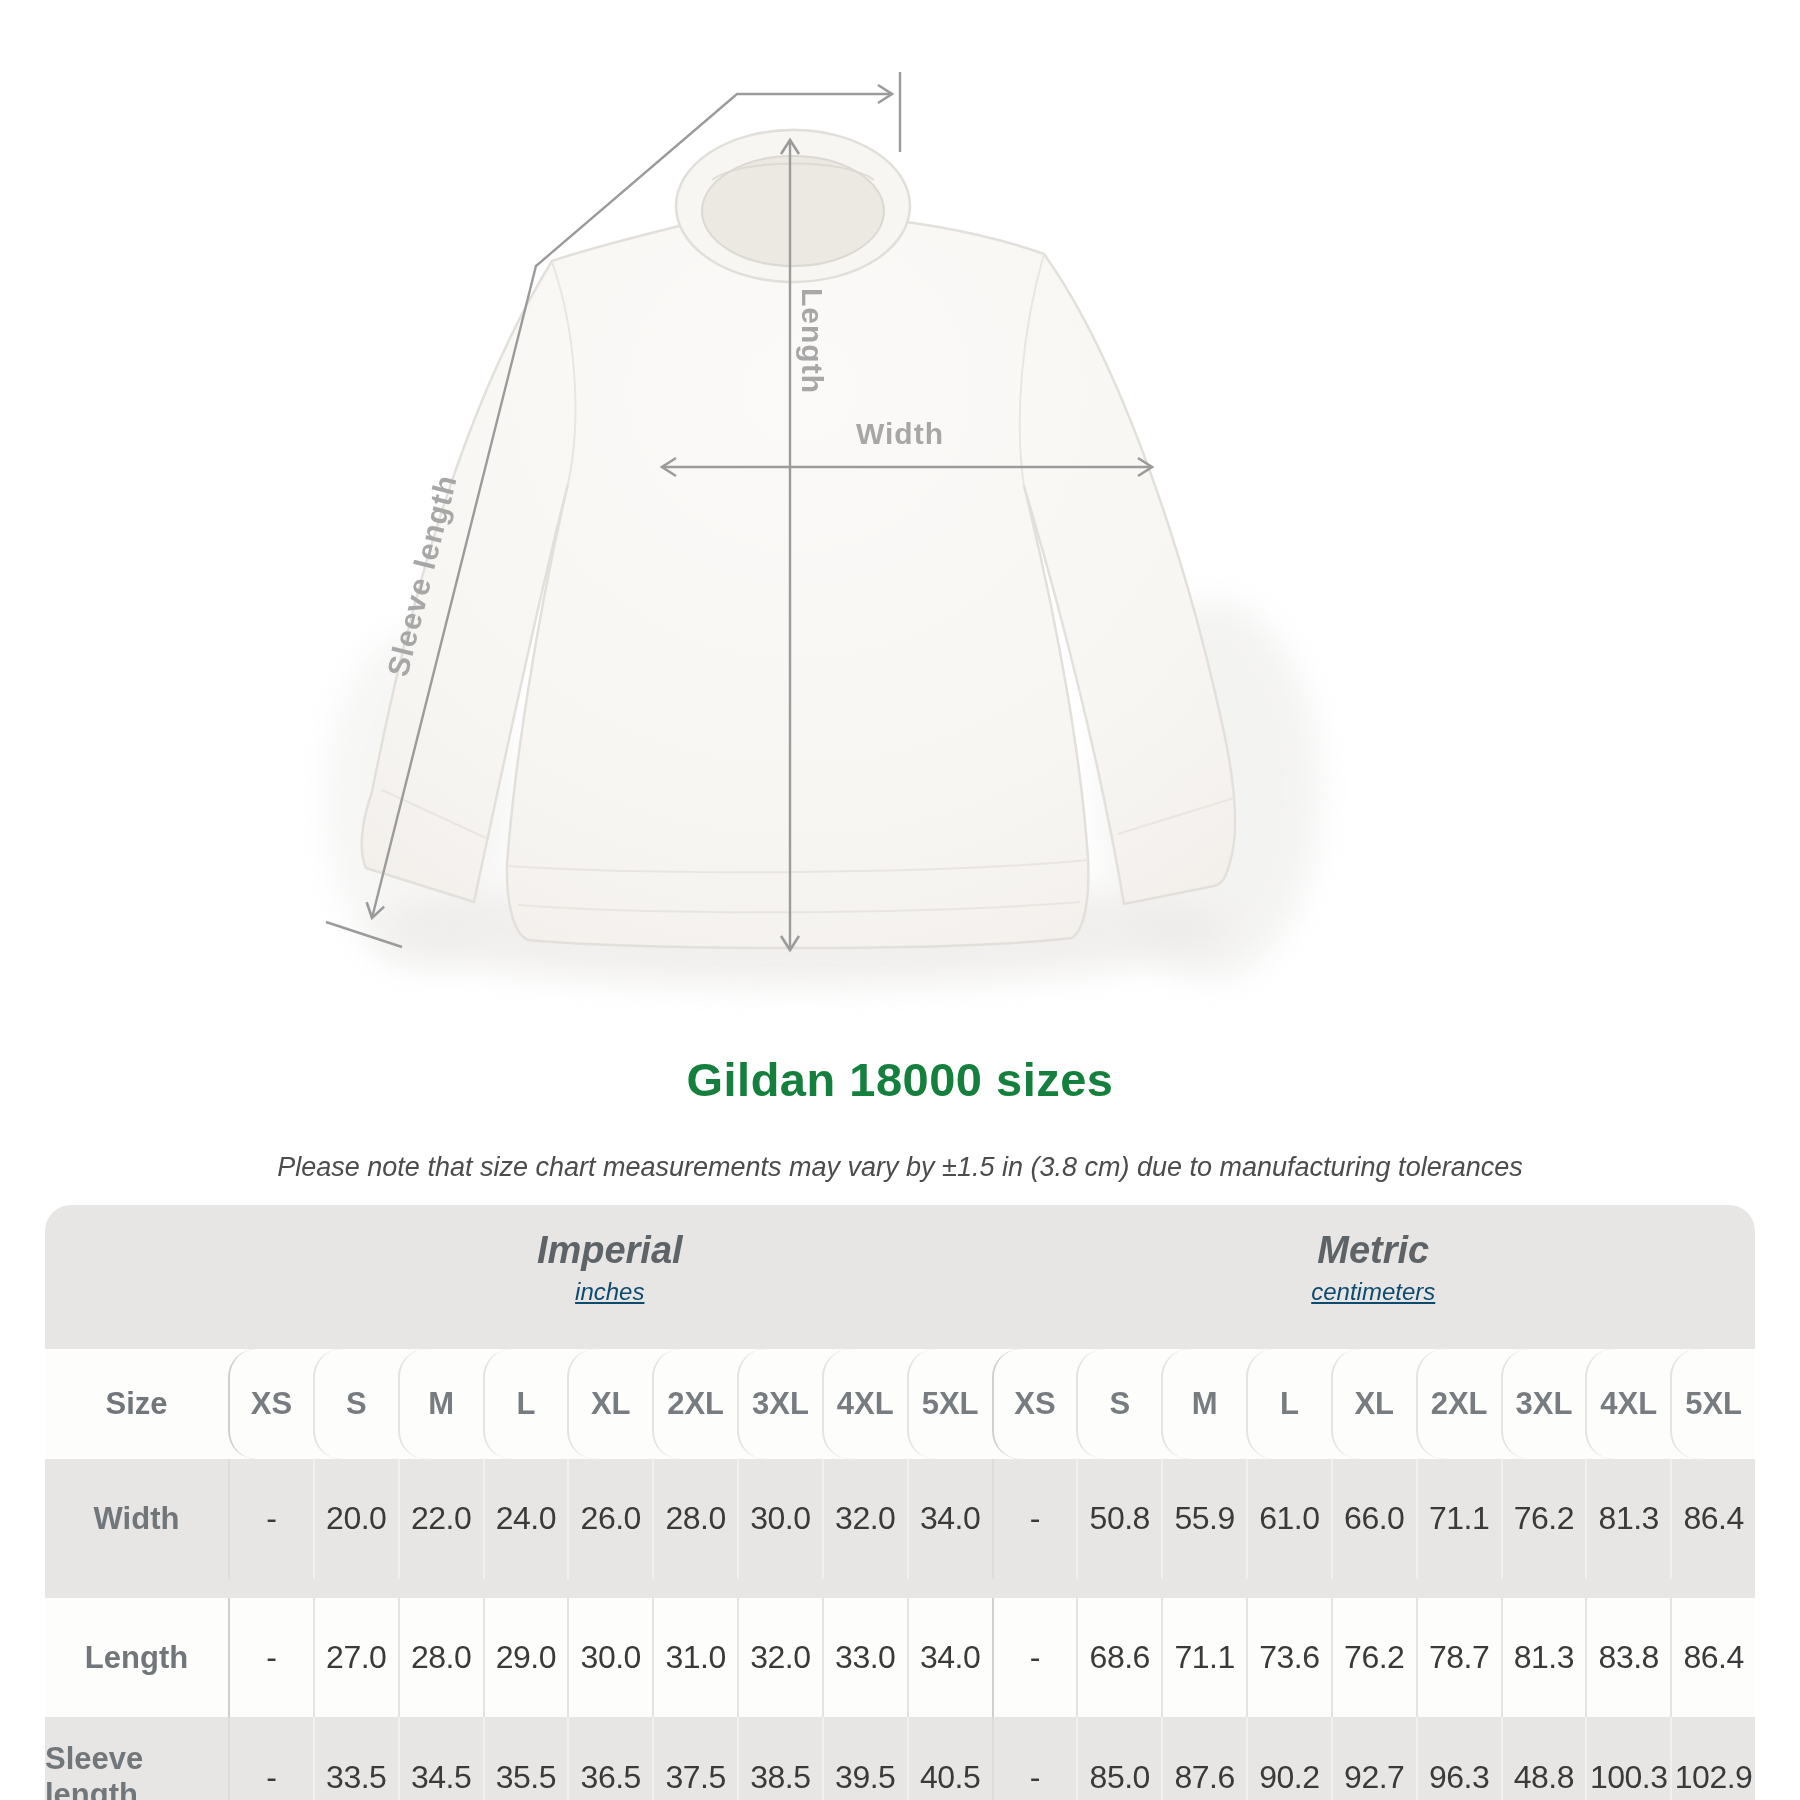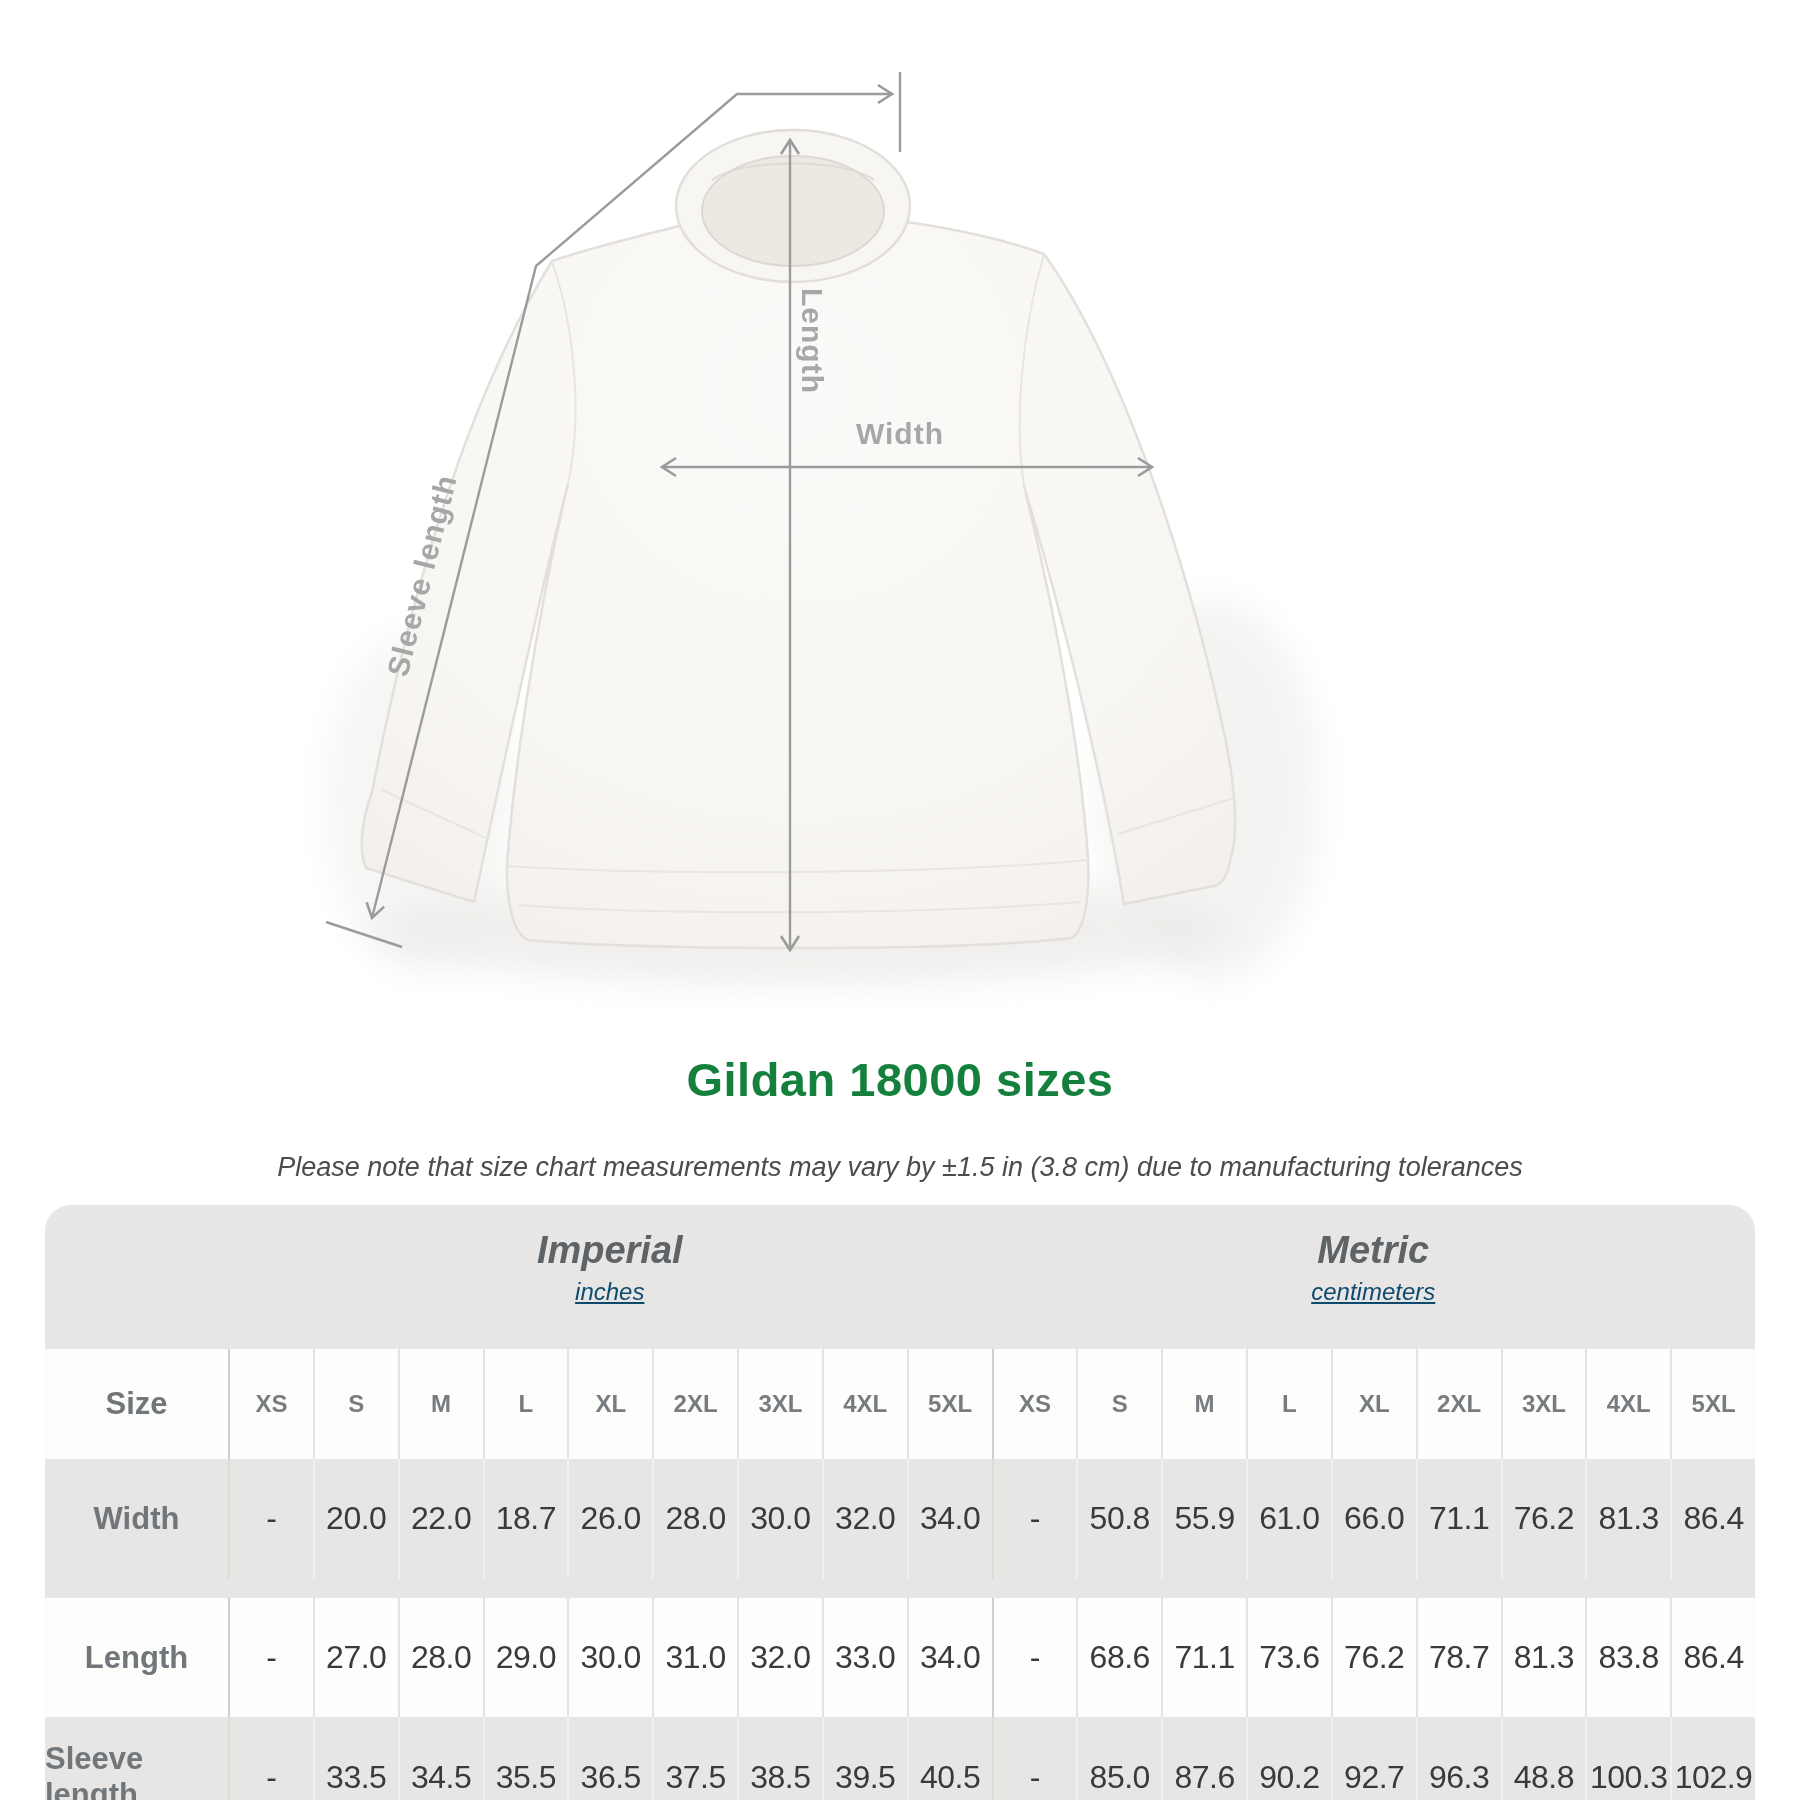--- a/index.html
+++ b/index.html
@@ -27,21 +27,21 @@
   .row-gray{background:#e8e6e5;}
 
   .unit-group{display:flex;flex-direction:column;align-items:center;justify-content:center;gap:6px;}
   .unit-imperial{grid-column:2 / span 9;}
   .unit-metric{grid-column:11 / span 9;}
   .unit-title{font-size:38px;font-weight:700;font-style:italic;color:#5d6366;}
   .unit-sub{font-size:24px;font-style:italic;color:#0c4a6e;text-decoration:underline;}
 
   .cell{display:flex;align-items:center;justify-content:center;}
   .label-cell{font-size:31px;font-weight:700;color:#71767a;}
-  .size-cell{font-size:24px;font-weight:700;color:#777c80;}
+  .size-cell{font-size:31px;font-weight:700;color:#777c80;border-radius:28px;}
   .value-cell{font-size:32px;color:#3a3a3a;letter-spacing:-0.5px;}
 
   .data-cell{border-left:2px solid transparent;}
   .row-white .data-cell.minor{border-color:#e4e3e1;}
   .row-white .data-cell.major{border-color:#d1d0ce;}
   .row-gray  .data-cell.minor{border-color:#f2f0ee;}
   .row-gray  .data-cell.major{border-color:#dedcd9;}
 
   
   .measure-label{font-family:"Liberation Sans",sans-serif;font-size:30px;font-weight:700;
@@ -163,21 +163,21 @@
         <div class="cell data-cell size-cell minor">3XL</div>
         <div class="cell data-cell size-cell minor">4XL</div>
         <div class="cell data-cell size-cell minor">5XL</div>
       </div>
 
   <div class="trow data-row row-gray">
         <div class="cell label-cell">Width</div>
         <div class="cell data-cell value-cell major">-</div>
         <div class="cell data-cell value-cell minor">20.0</div>
         <div class="cell data-cell value-cell minor">22.0</div>
-        <div class="cell data-cell value-cell minor">18.7</div>
+        <div class="cell data-cell value-cell minor">24.0</div>
         <div class="cell data-cell value-cell minor">26.0</div>
         <div class="cell data-cell value-cell minor">28.0</div>
         <div class="cell data-cell value-cell minor">30.0</div>
         <div class="cell data-cell value-cell minor">32.0</div>
         <div class="cell data-cell value-cell minor">34.0</div>
         <div class="cell data-cell value-cell major">-</div>
         <div class="cell data-cell value-cell minor">50.8</div>
         <div class="cell data-cell value-cell minor">55.9</div>
         <div class="cell data-cell value-cell minor">61.0</div>
         <div class="cell data-cell value-cell minor">66.0</div>

